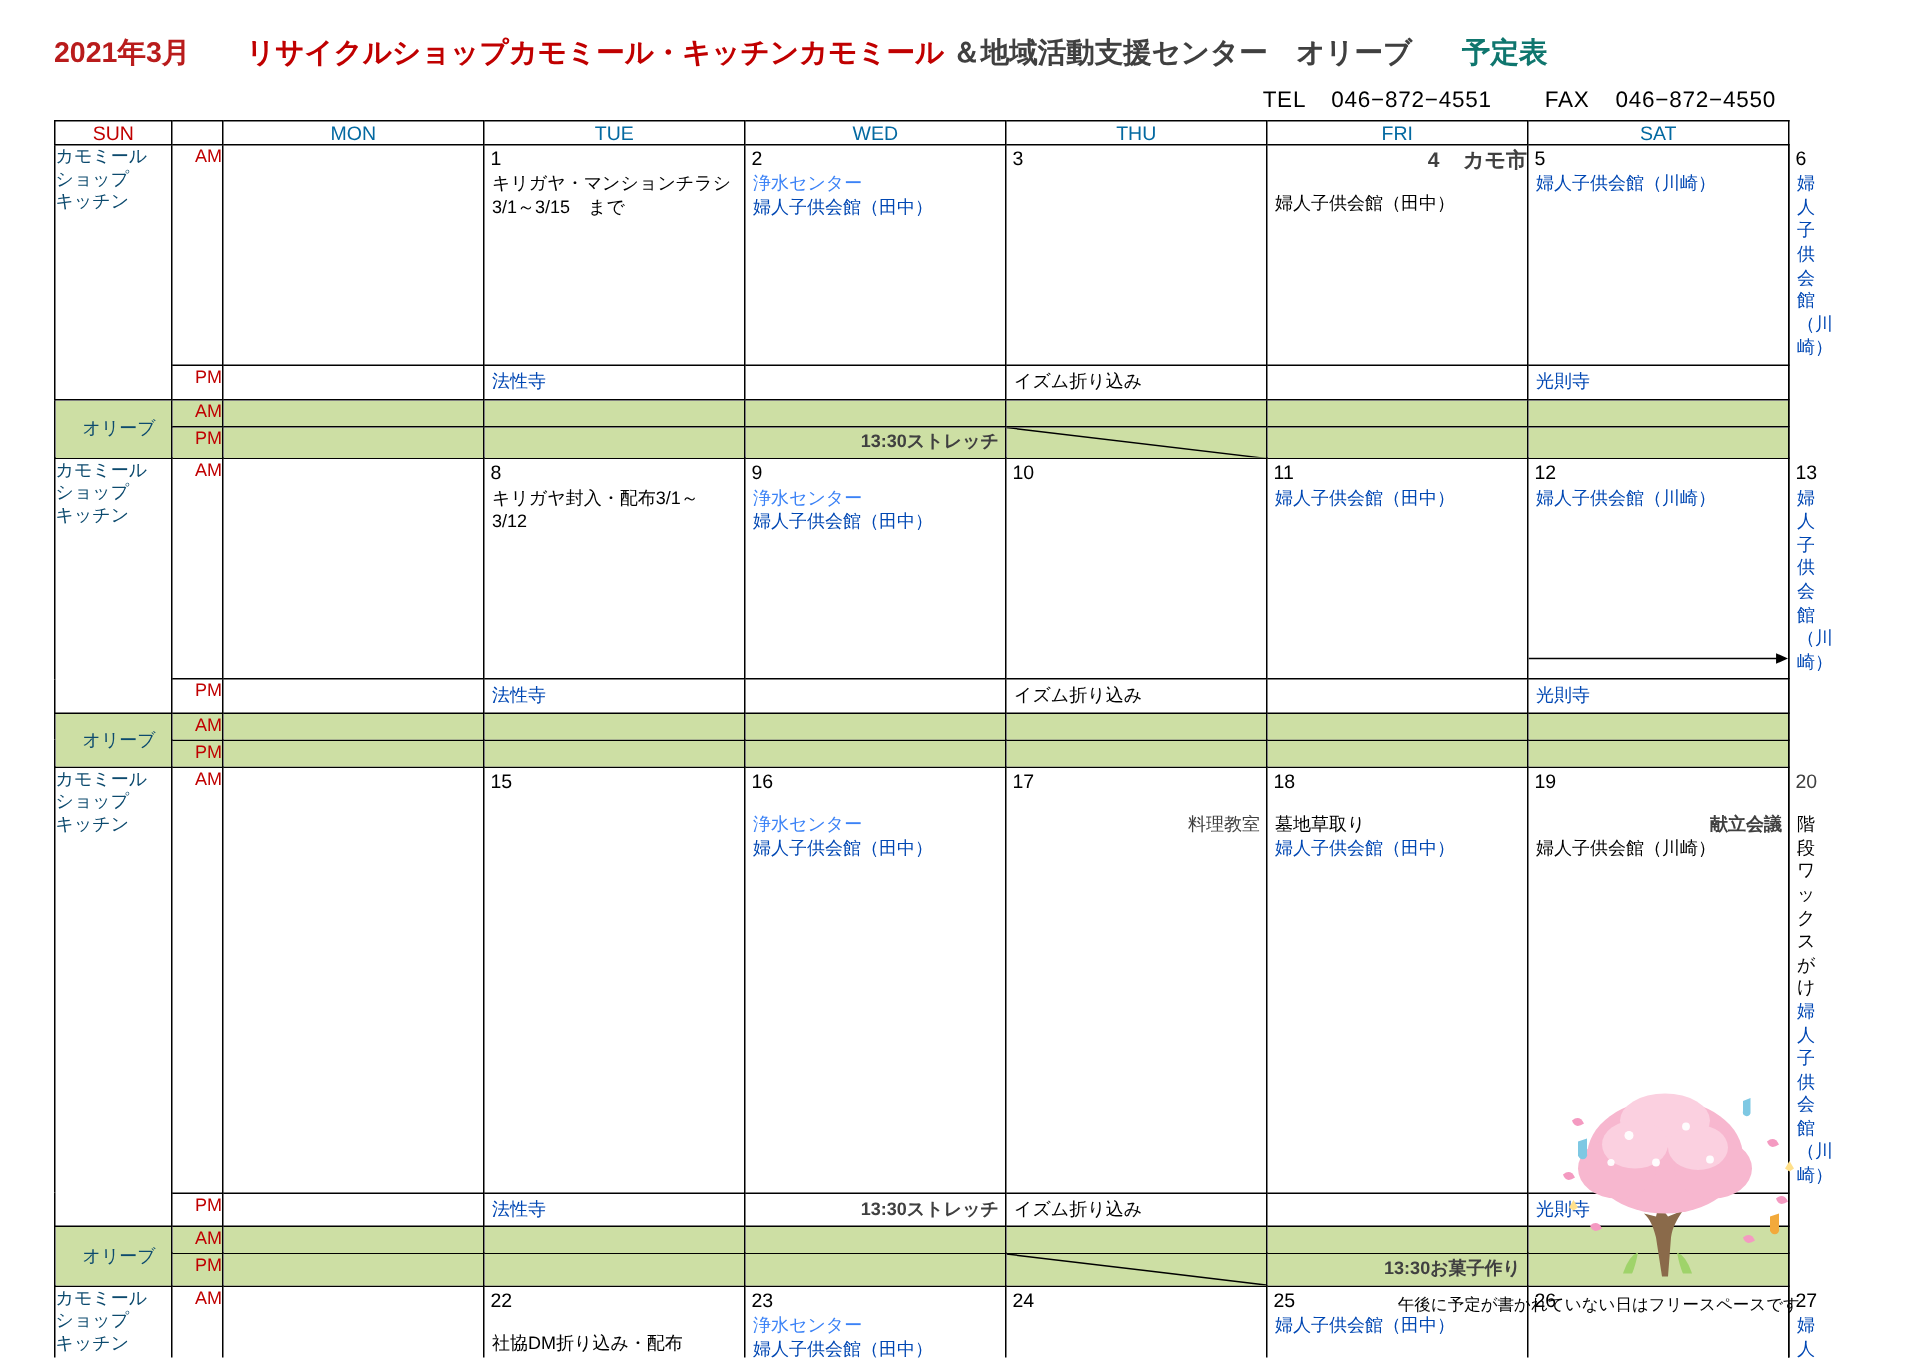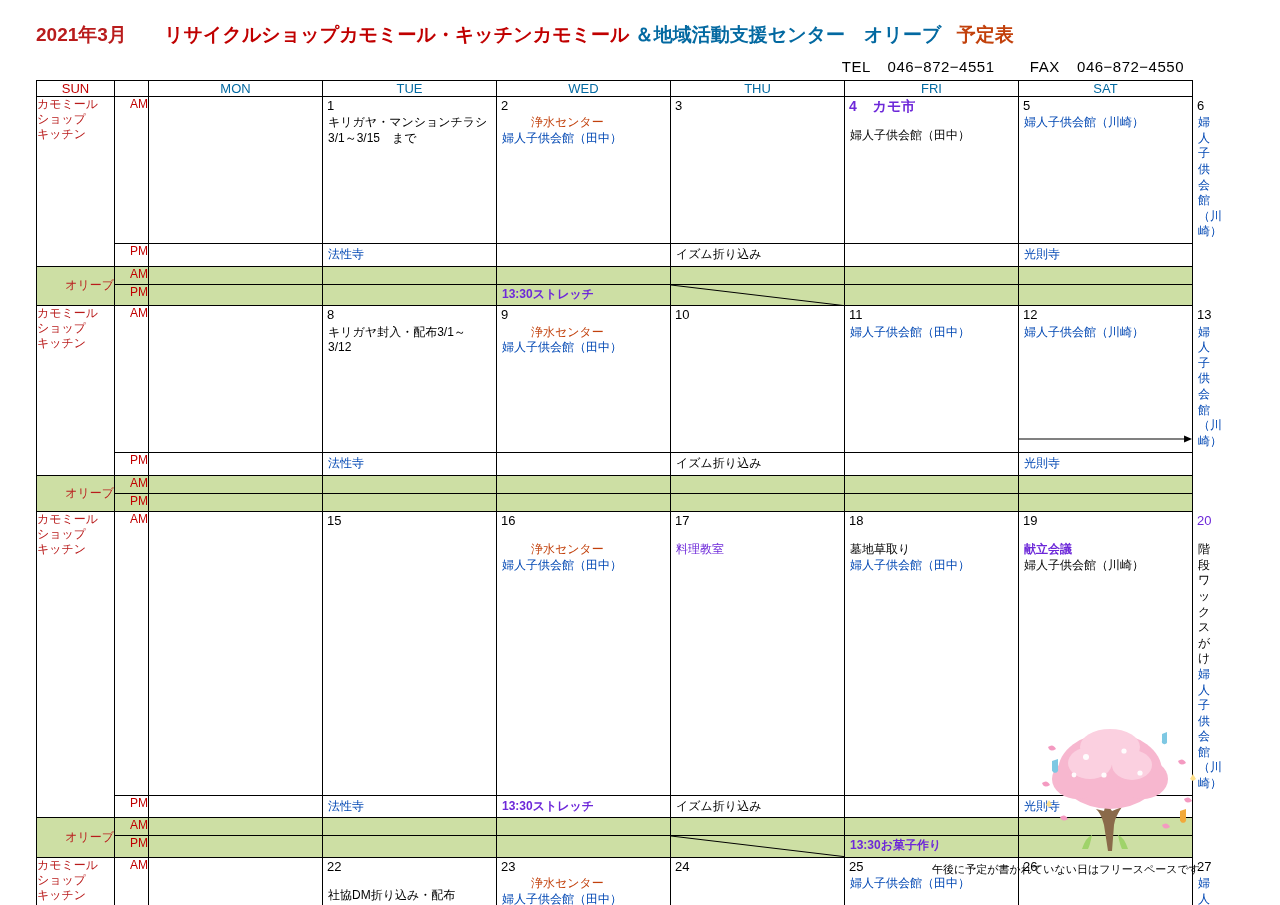--- a/index.html
+++ b/index.html
@@ -17,22 +17,22 @@
   
   .title-row {
     position: absolute;
     top: 22px; left: 36px;
     font-size: 19px;
     font-weight: bold;
     white-space: nowrap;
   }
   .title-date { color: #b91c1c; }
   .title-main { color: #c00000; margin-left: 32px; }
-  .title-black { color: #0369a1; }
-  .title-tail { color: #c2410c; margin-left: 10px; }
+  .title-black { color: #404040; }
+  .title-tail { color: #0f766e; margin-left: 28px; }
 
   .contact-row {
     position: absolute;
     top: 58px; right: 96px;
     font-size: 15px;
     letter-spacing: 0.5px;
     white-space: nowrap;
   }
   .contact-row .sep { display: inline-block; width: 26px; }
 
@@ -62,27 +62,27 @@
     text-align: center;
     vertical-align: middle;
     font-size: 13px;
     font-weight: normal;
   }
   .hdr-sun { color: #c00000; }
   .hdr-other { color: #0369a1; }
 
   
   .rowlabel {
-    color: #b91c1c;
+    color: #0c4a6e;
     font-size: 11px;
     line-height: 1.25;
     padding: 4px 4px 4px 5px;
     vertical-align: middle;
   }
-  .rowlabel.olive { vertical-align: middle; text-align: right; padding-left: 6px; }
+  .rowlabel.olive { vertical-align: middle; text-align: left; padding-left: 18px; }
   .ampm {
     color: #c00000;
     font-size: 11px;
     text-align: right;
     vertical-align: middle;
   }
 
   
   .daynum {
     font-size: 13px;
@@ -94,22 +94,22 @@
     line-height: 1.3;
     font-size: 12px;
   }
   .am-cell { height: 66px; }
   .pm-cell { height: 22px; vertical-align: middle; }
   .pm-cell .cellbody { padding-top: 3px; }
 
   .olive-cell { background: #cddfa4; height: 18px; }
 
   .blue { color: #0047b3; }
-  .red  { color: #6d28d9; }
-  .green{ color: #c2410c; margin-left: 29px; }
+  .red  { color: #404040; text-align: right; }
+  .green{ color: #3b82f6; }
   .black{ color: #000000; }
   .bold { font-weight: bold; }
 
   .big { font-size: 14px; }
 
   
   .diag {
     position: absolute;
     inset: 0;
     pointer-events: none;

